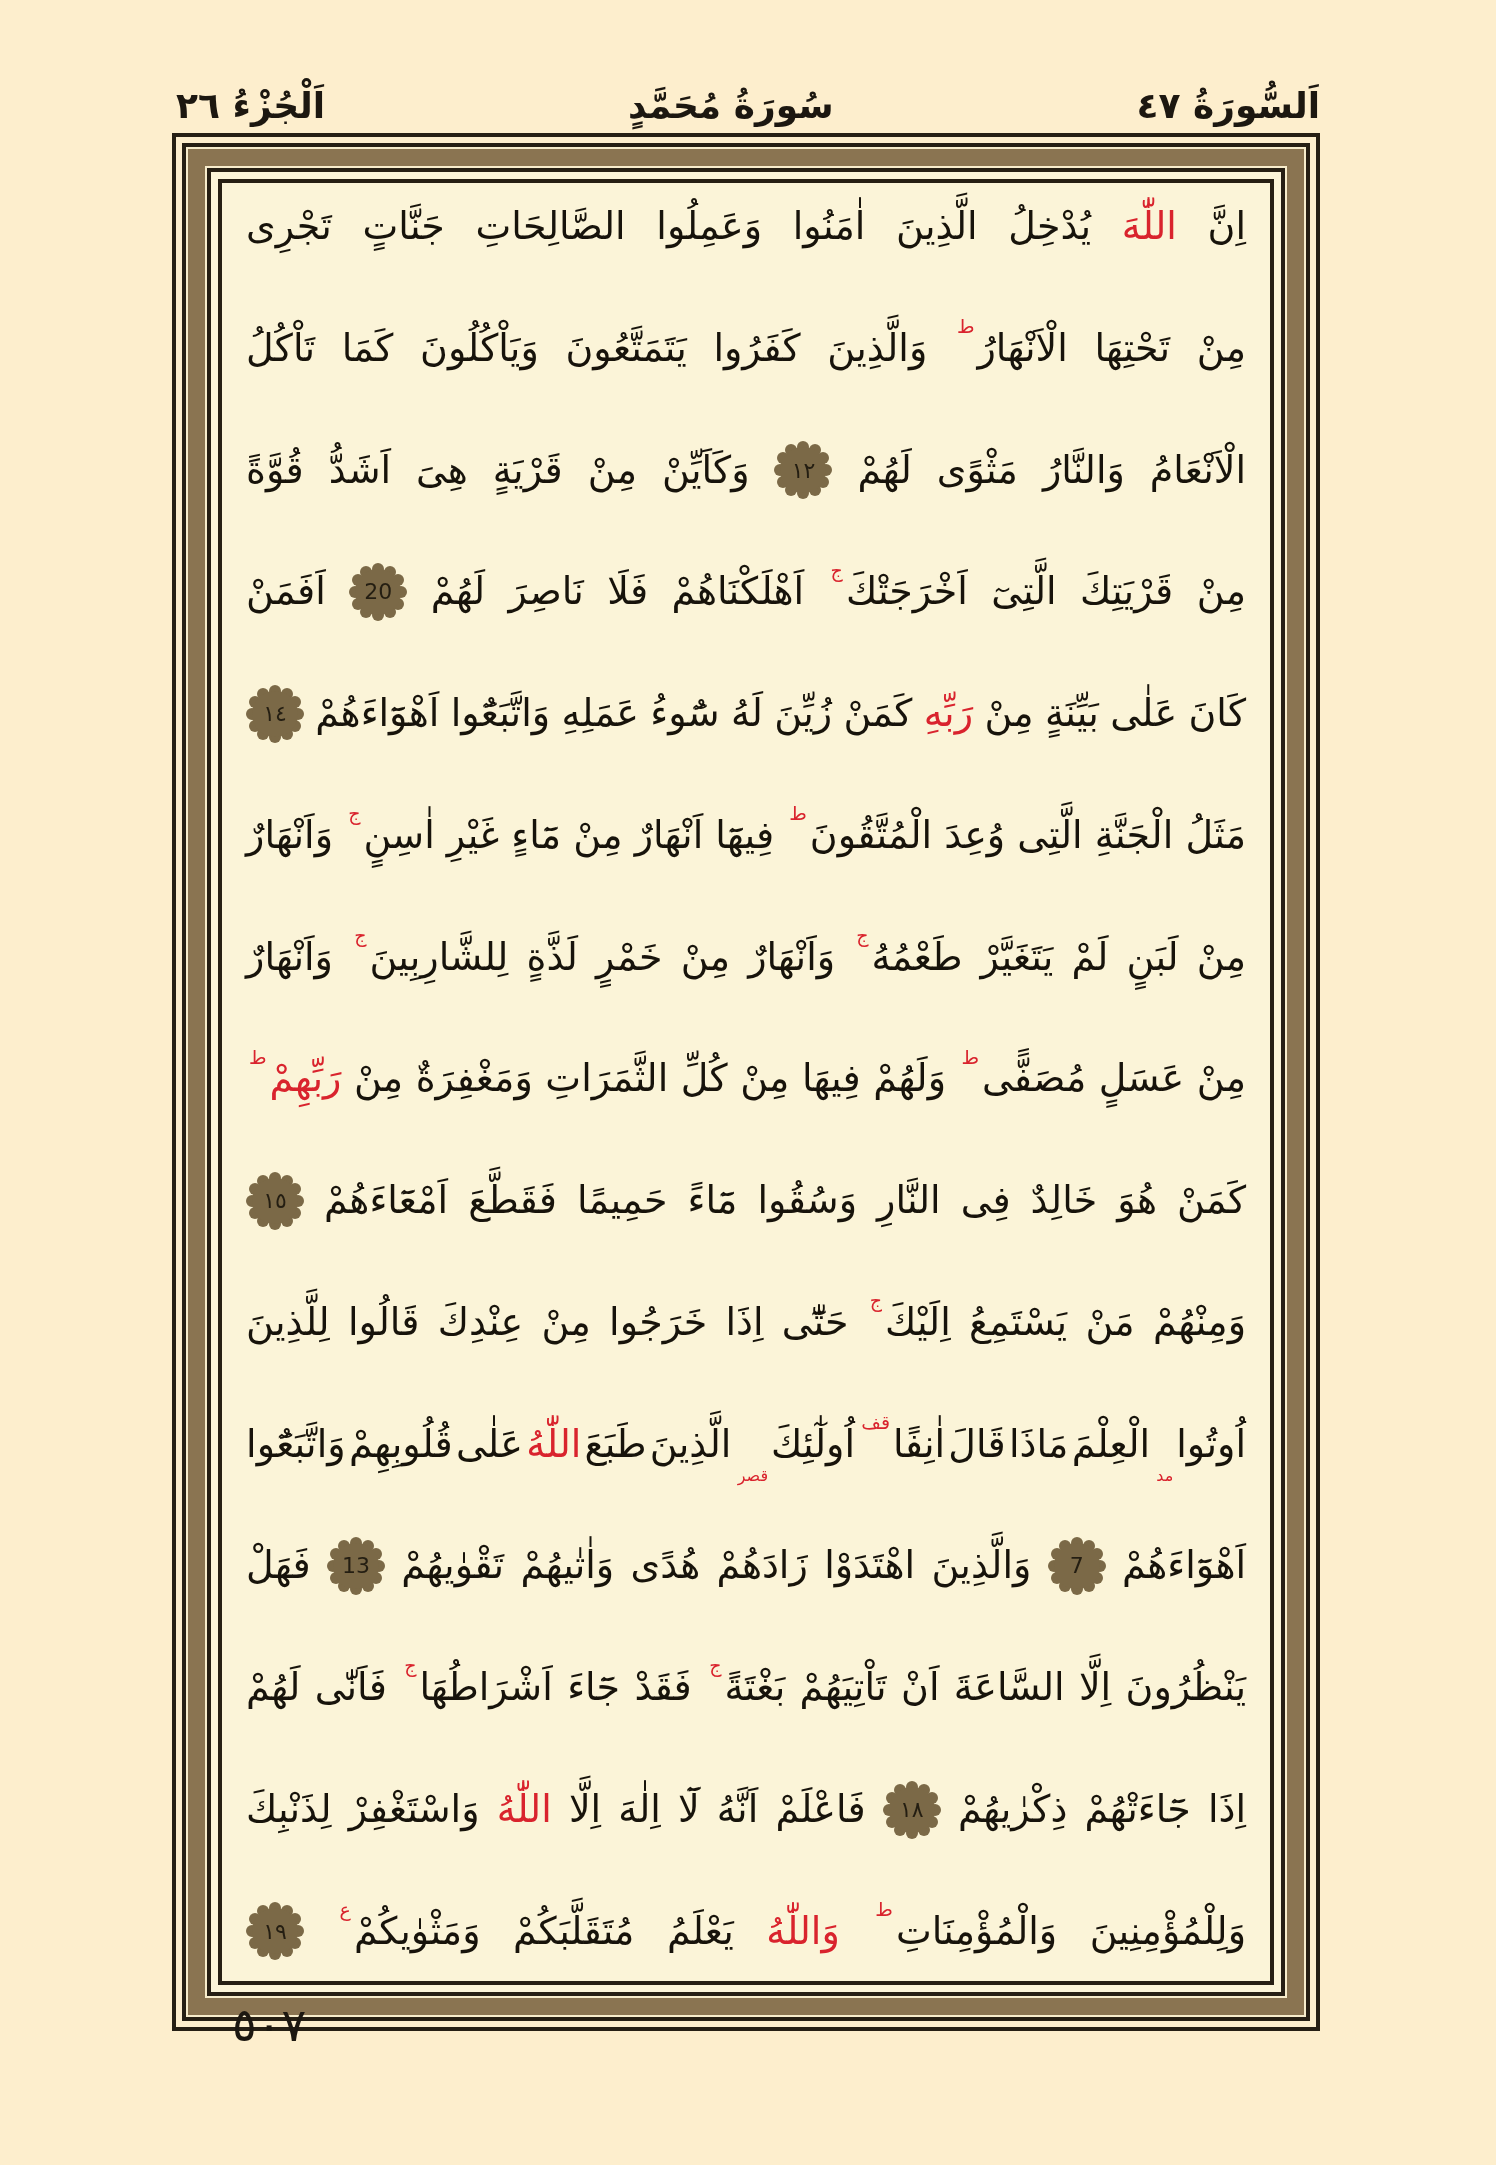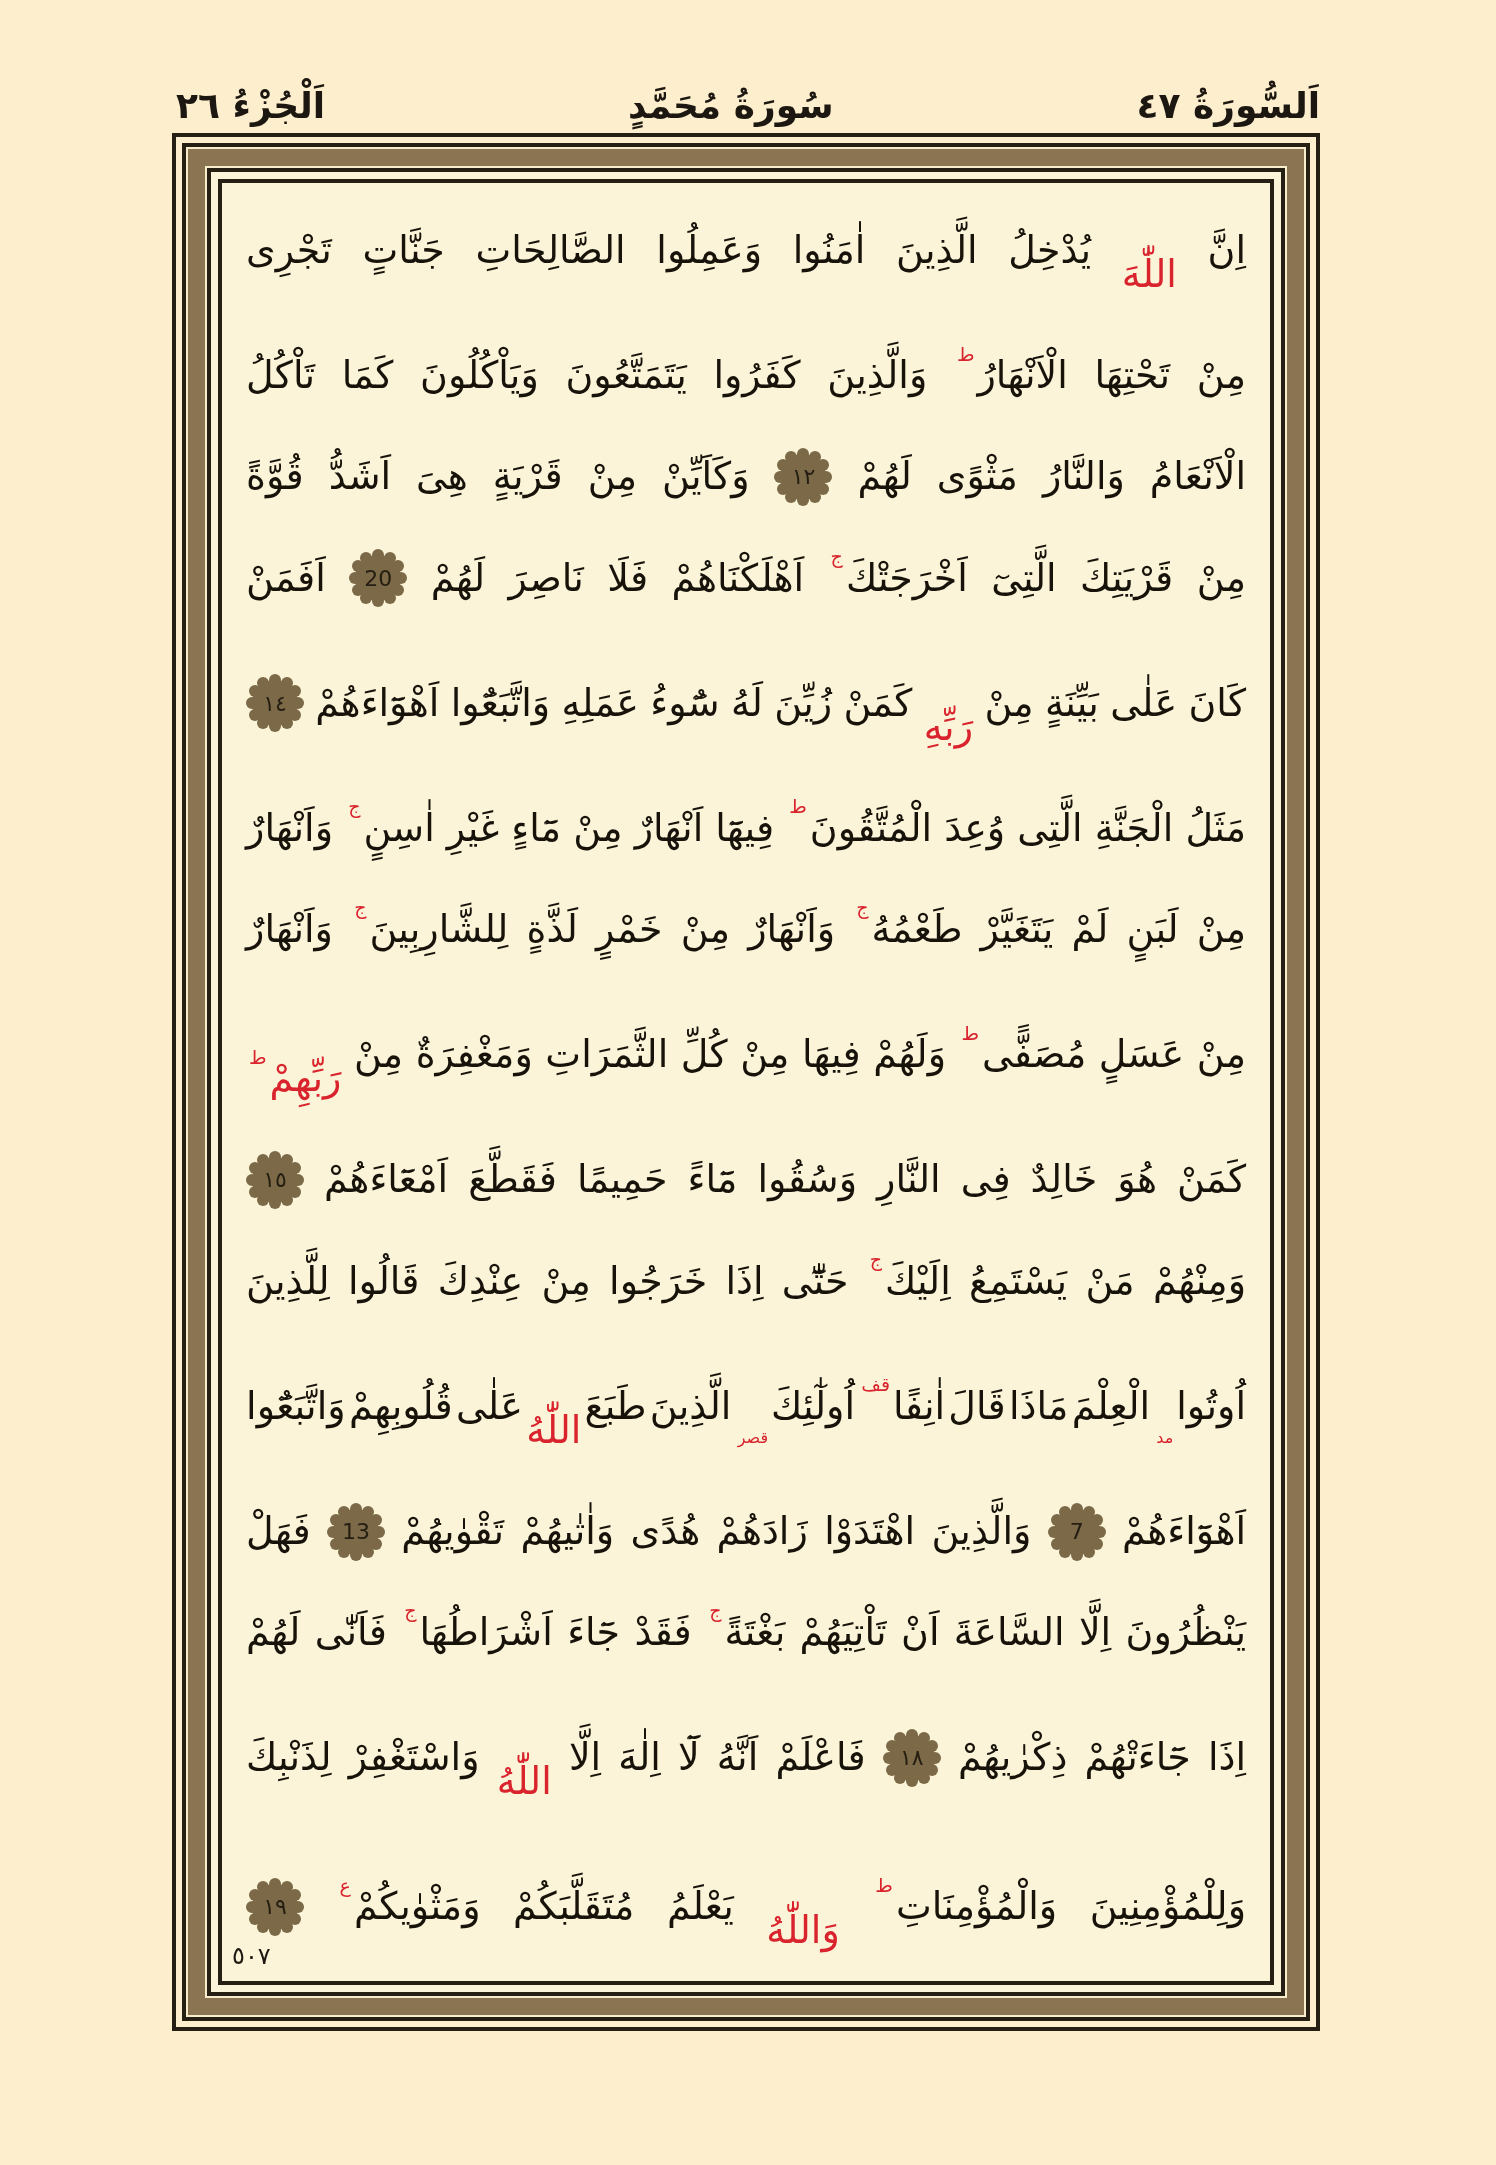--- a/index.html
+++ b/index.html
@@ -36,21 +36,21 @@
     display:flex;flex-direction:column;justify-content:space-between;
     direction:rtl;
   }
   .line{
     display:flex;justify-content:space-between;align-items:center;
     direction:rtl;
     font-size:38px;line-height:1.25;
     white-space:nowrap;
   }
   .word{display:inline-block;}
-  .red{color:#d9232d;margin-top:48px;}
+  .red{color:#d9232d;}
   .pause{
     color:#d9232d;font-size:19px;line-height:0;
     vertical-align:super;position:relative;top:-14px;margin:0 3px;
     display:inline-block;
   }
   .pause-sub{
     color:#d9232d;font-size:16px;line-height:0;
     vertical-align:sub;position:relative;top:16px;margin:0 3px;
     display:inline-block;
   }
@@ -64,22 +64,22 @@
     box-shadow:
       0 -23px 0 -17px #7b6947, 12px -20px 0 -17px #7b6947,
       20px -12px 0 -17px #7b6947, 23px 0 0 -17px #7b6947,
       20px 12px 0 -17px #7b6947, 12px 20px 0 -17px #7b6947,
       0 23px 0 -17px #7b6947, -12px 20px 0 -17px #7b6947,
       -20px 12px 0 -17px #7b6947, -23px 0 0 -17px #7b6947,
       -20px -12px 0 -17px #7b6947, -12px -20px 0 -17px #7b6947;
   }
   
   .page-number{
-    position:absolute;top:1942px;left:232px;
-    font-size:24px;color:#1c1710;direction:rtl;
+    position:absolute;top:1998px;left:232px;
+    font-size:46px;color:#1c1710;direction:rtl;
   }
 </style>
 </head>
 <body>
 
 <div class="header">
   <span class="h-item">اَلسُّورَةُ ٤٧</span>
   <span class="h-item">سُورَةُ مُحَمَّدٍ</span>
   <span class="h-item">اَلْجُزْءُ ٢٦</span>
 </div>

